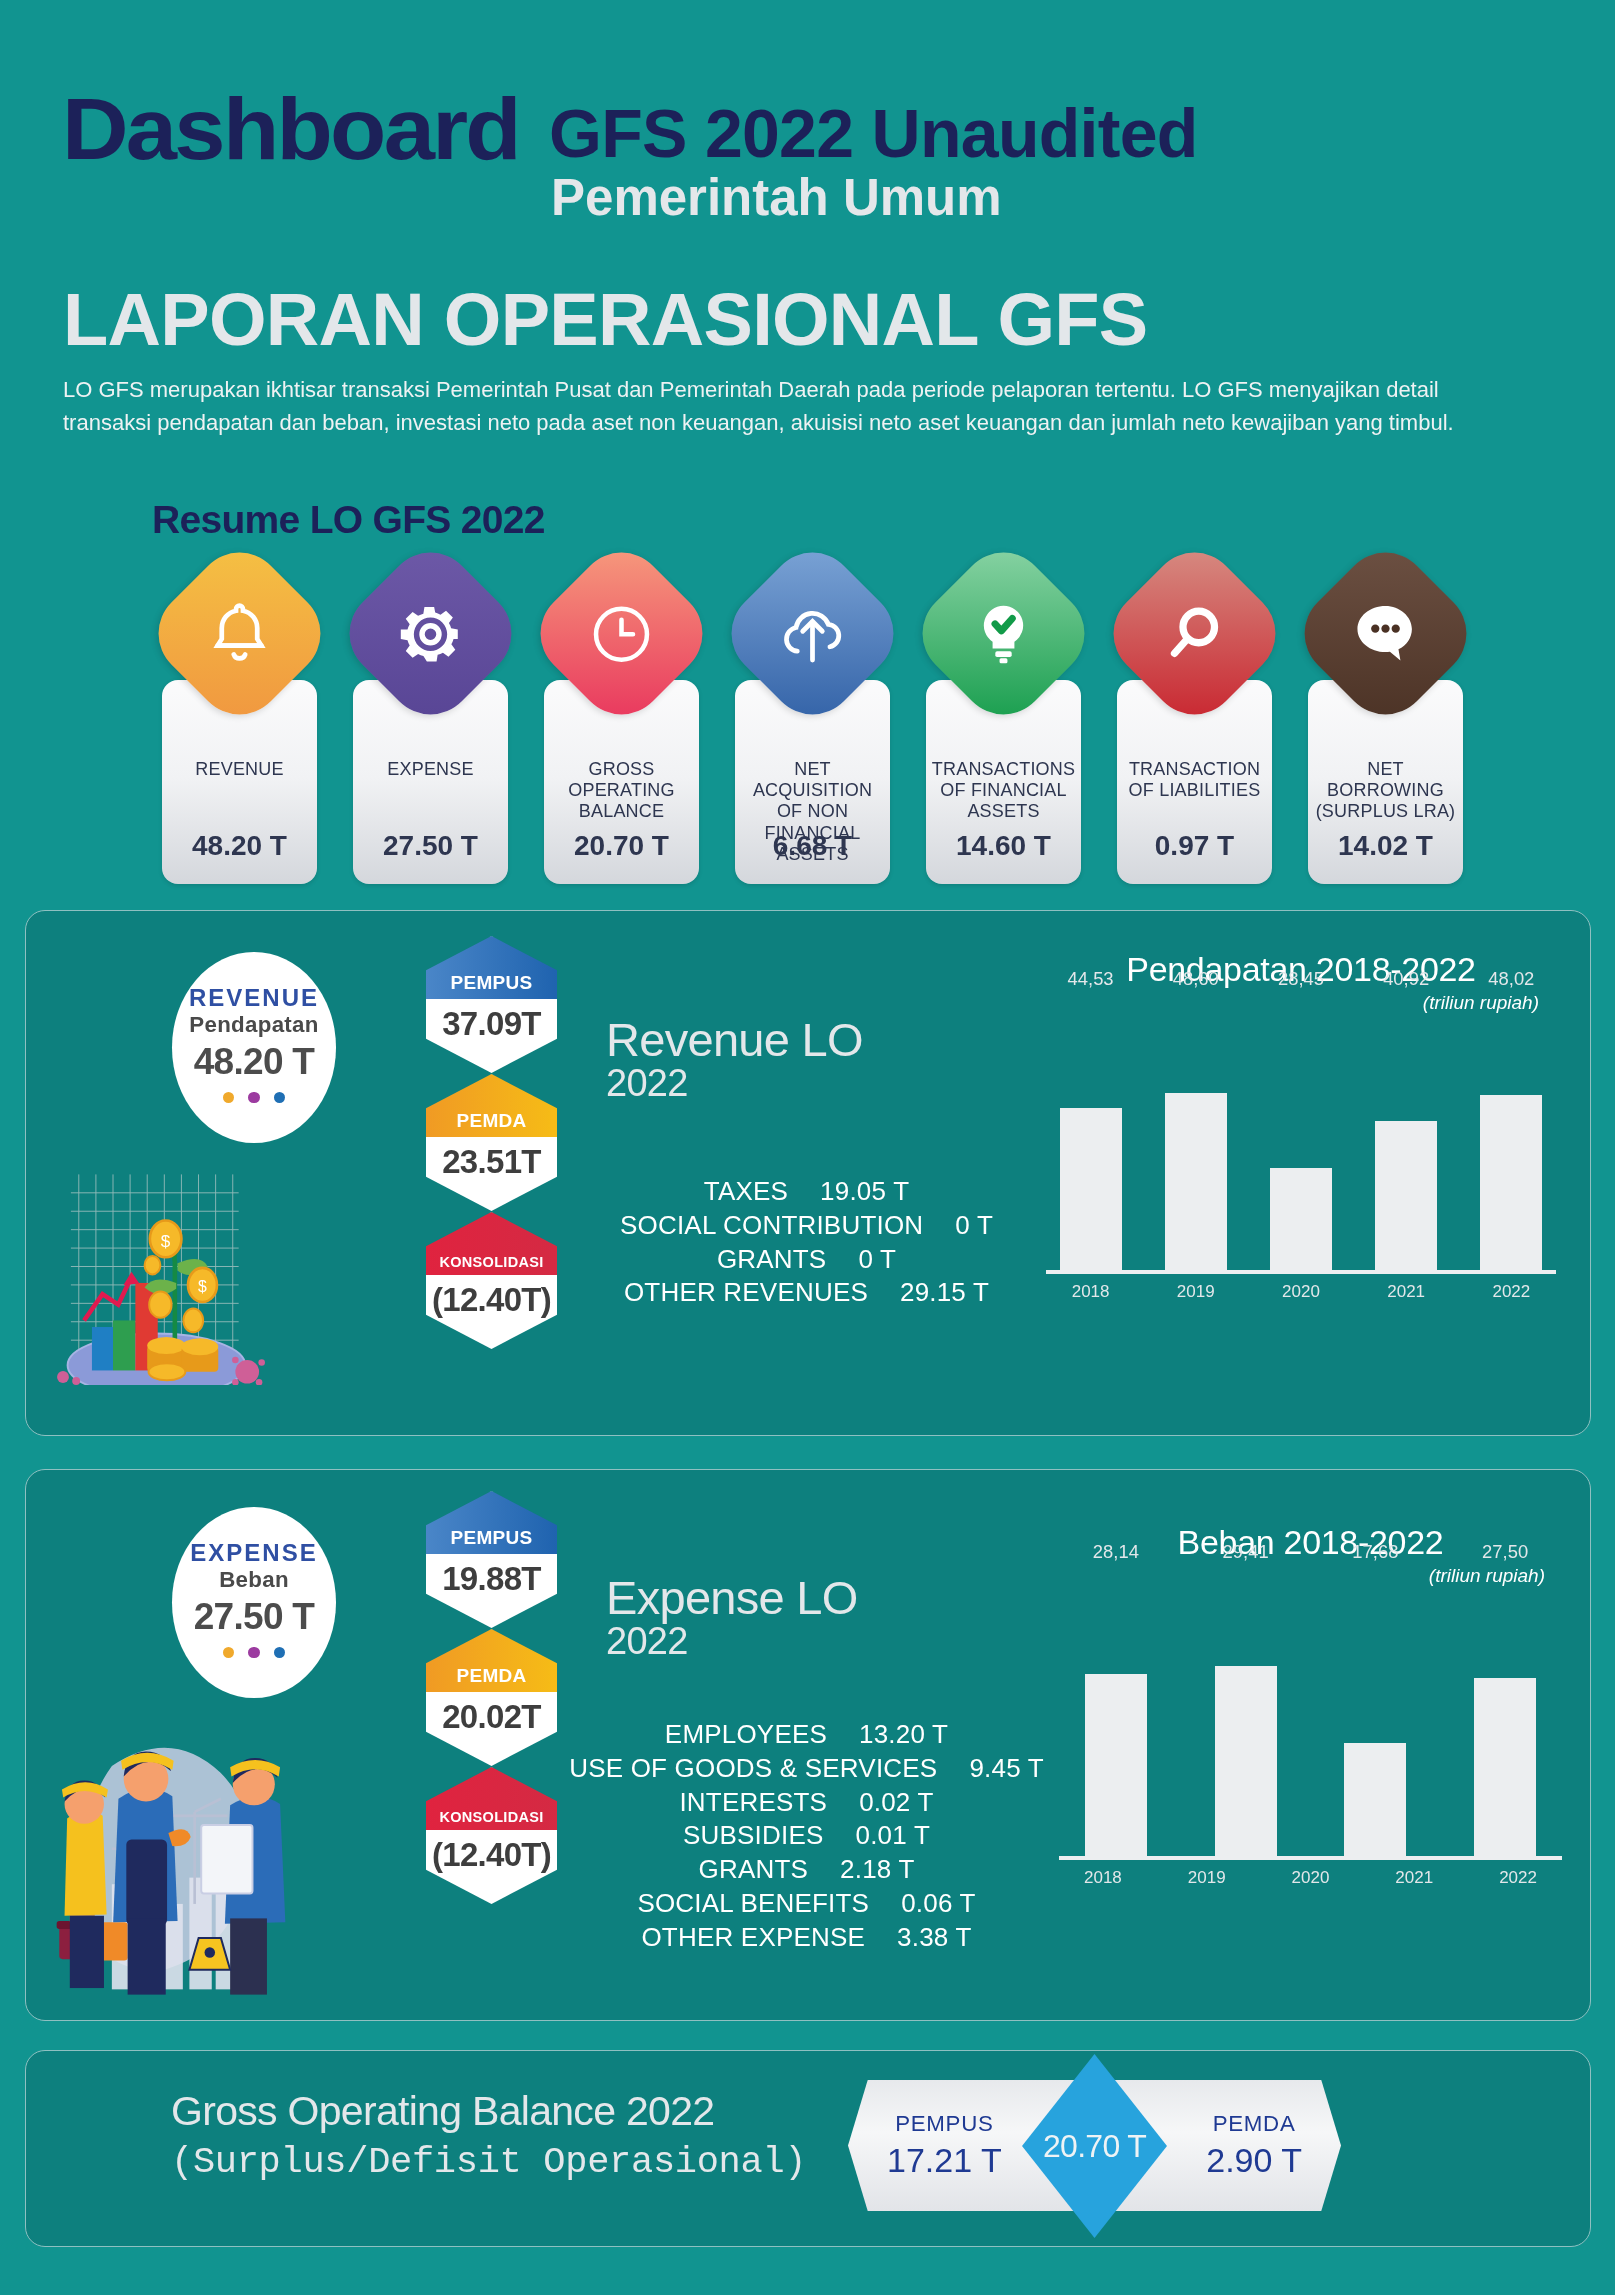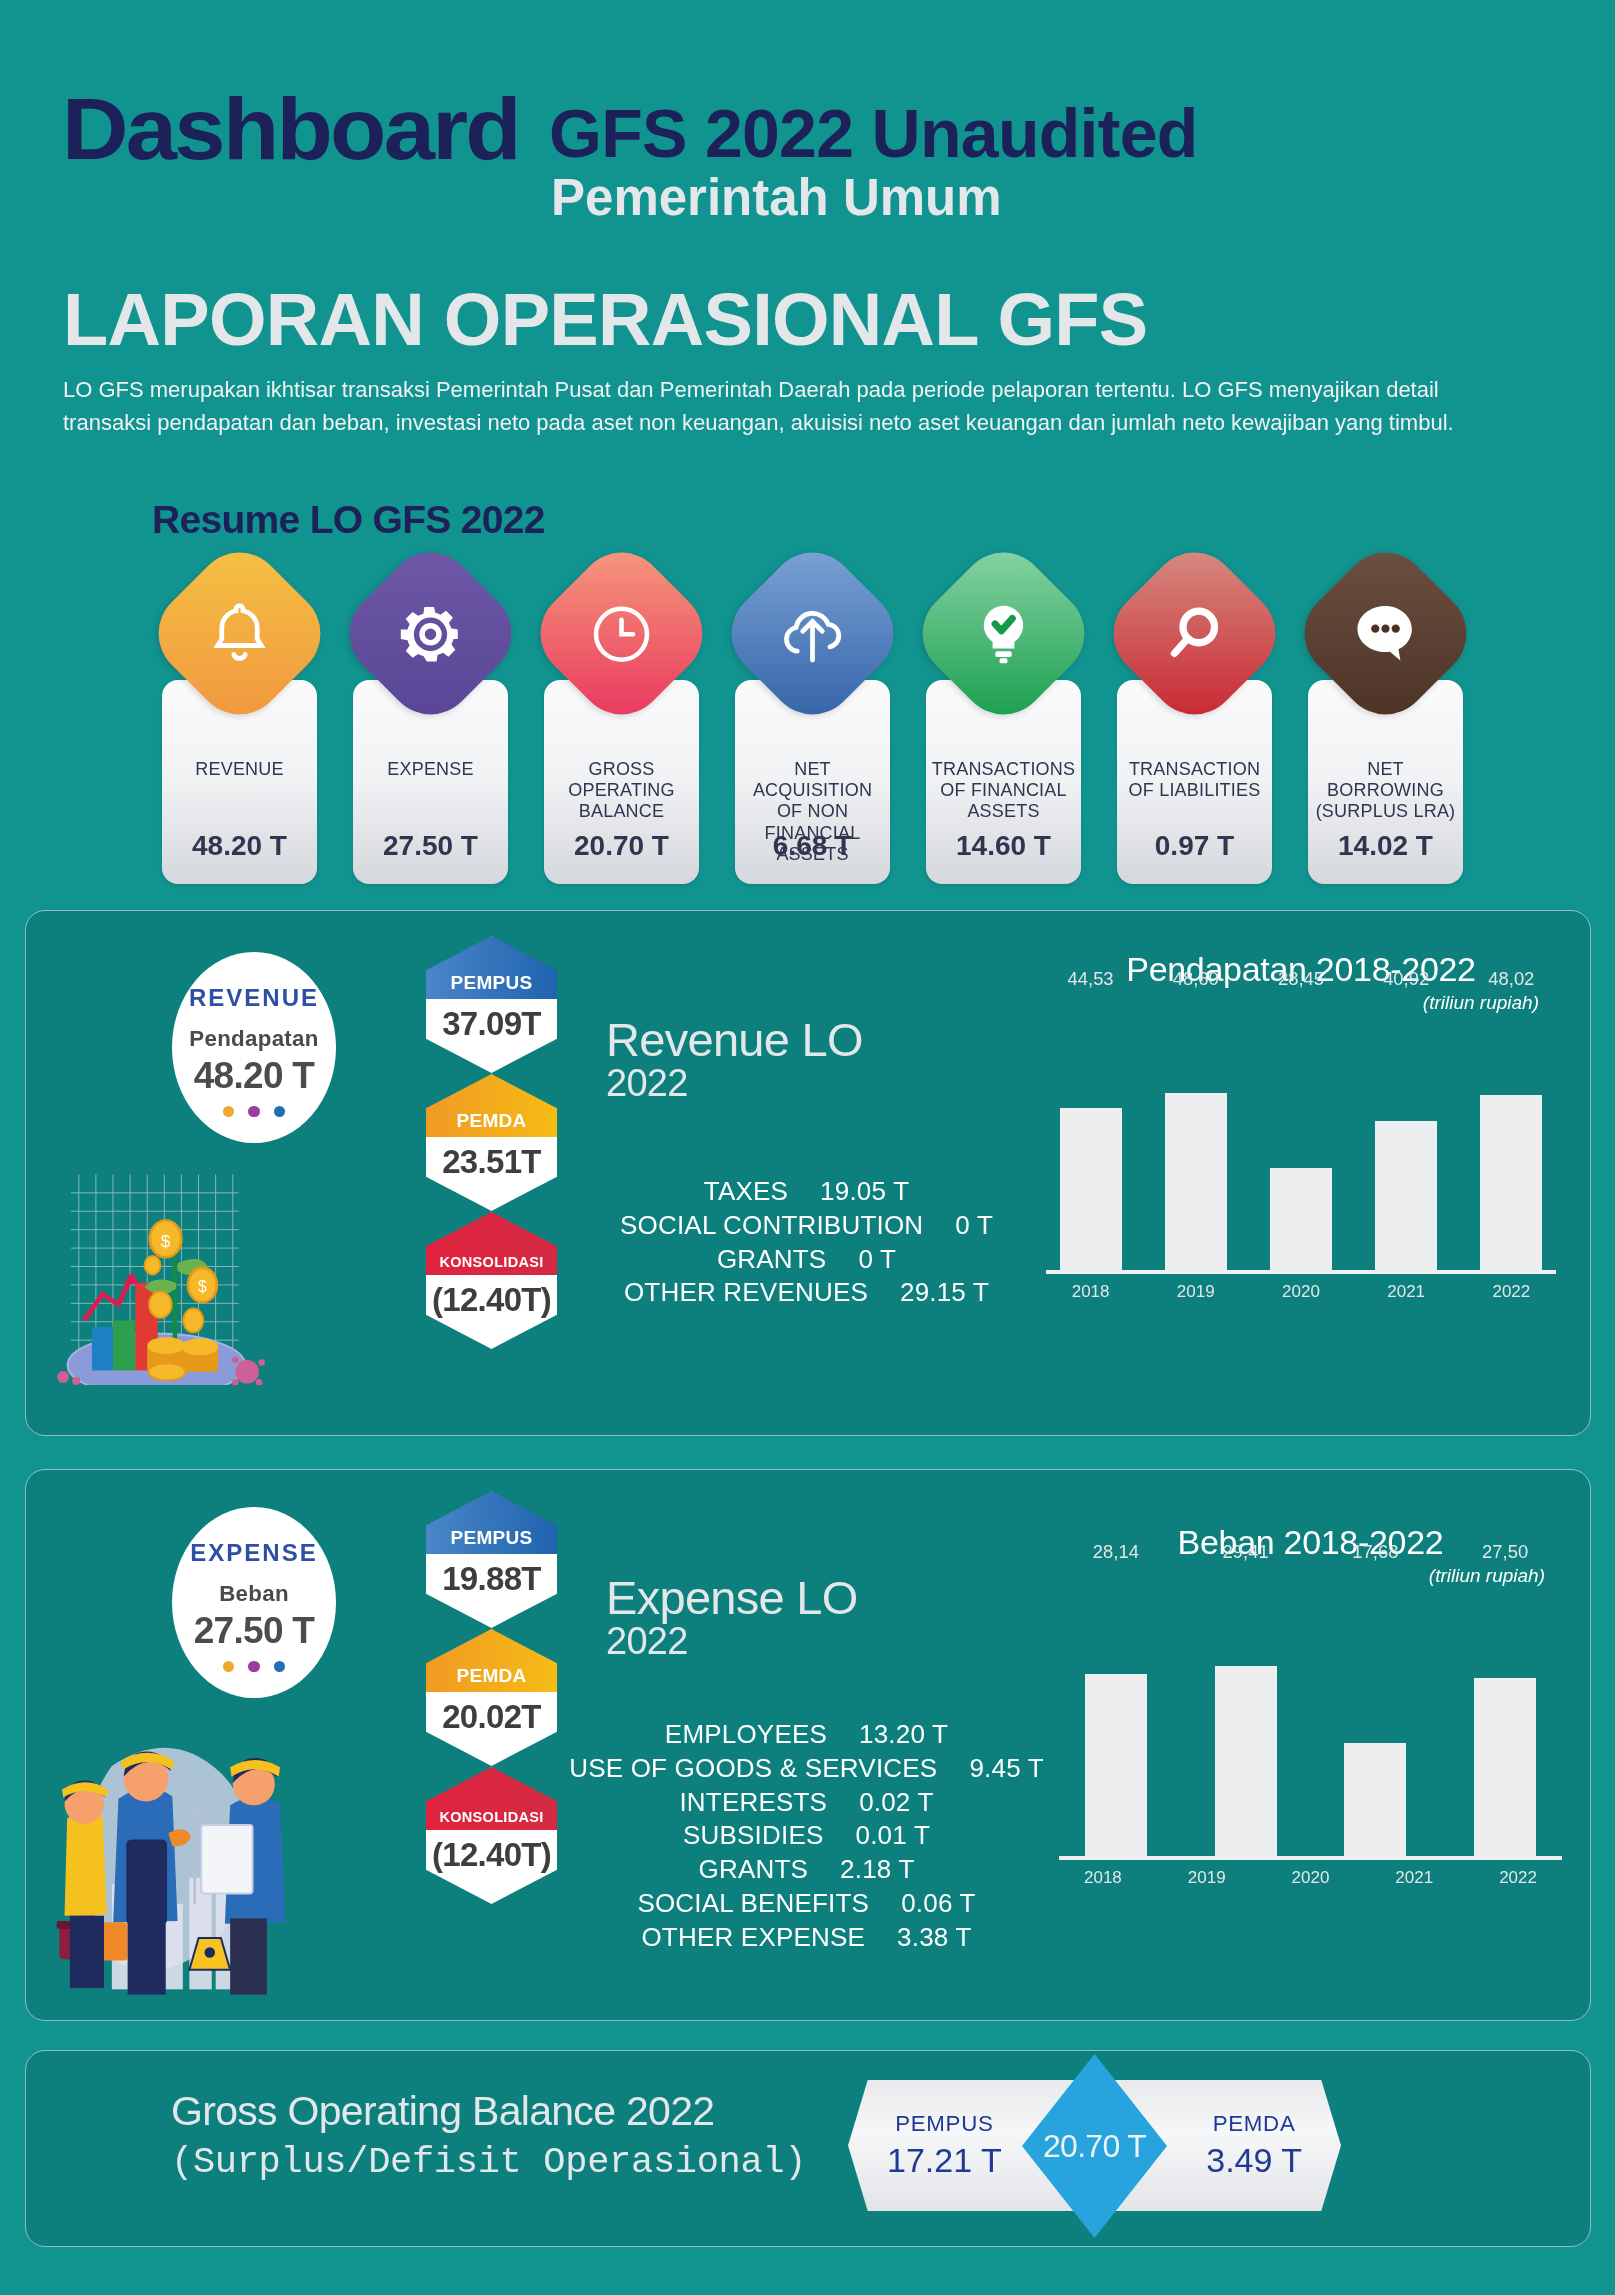--- a/index.html
+++ b/index.html
@@ -93,21 +93,21 @@
 
   
   .circle-badge {
     position:absolute; width:164px; height:191px;
     border-radius:50%;
     background:#fff;
     display:flex; flex-direction:column; align-items:center;
     padding-top:32px;
   }
   .cb-top { font-size:24px; font-weight:800; color:#2f4fa3; letter-spacing:2px; }
-  .cb-sub { font-size:22.3px; font-weight:700; color:#4a4a4a; letter-spacing:0.3px; margin-top:14px; }
+  .cb-sub { font-size:22.3px; font-weight:700; color:#4a4a4a; letter-spacing:0.3px; margin-top:0; }
   .cb-val { font-size:37px; font-weight:800; color:#4c4c4c; margin-top:2.6px; letter-spacing:-0.7px;}
   .cb-dots { margin-top:9.2px; display:flex; gap:14.5px; }
   .cb-dots i { display:block; width:11.2px; height:11.2px; border-radius:50%; }
 
   
   .hex { position:absolute; width:131px; height:137px; }
   .hex-in {
     position:absolute; inset:0;
     clip-path:polygon(50% 0%, 100% 25%, 100% 75%, 50% 100%, 0% 75%, 0% 25%);
     background:#fff;
@@ -603,19 +603,19 @@
   <div class="t1">Gross Operating Balance 2022</div>
   <div class="t2">(Surplus/Defisit Operasional)</div>
 </div>
 <div id="gob-bar">
   <div class="gob-cell">
     <div class="n">PEMPUS</div>
     <div class="v">17.21 T</div>
   </div>
   <div class="gob-cell">
     <div class="n">PEMDA</div>
-    <div class="v">3.49 T</div>
+    <div class="v">2.90 T</div>
   </div>
 </div>
 <div id="gob-diamond">
   <span>20.70 T</span>
 </div>
 
 
 </body></html>

